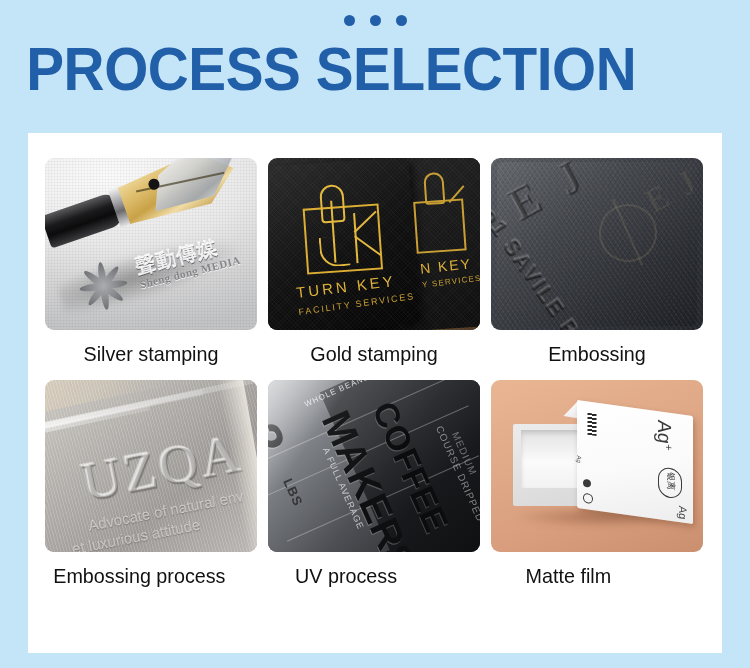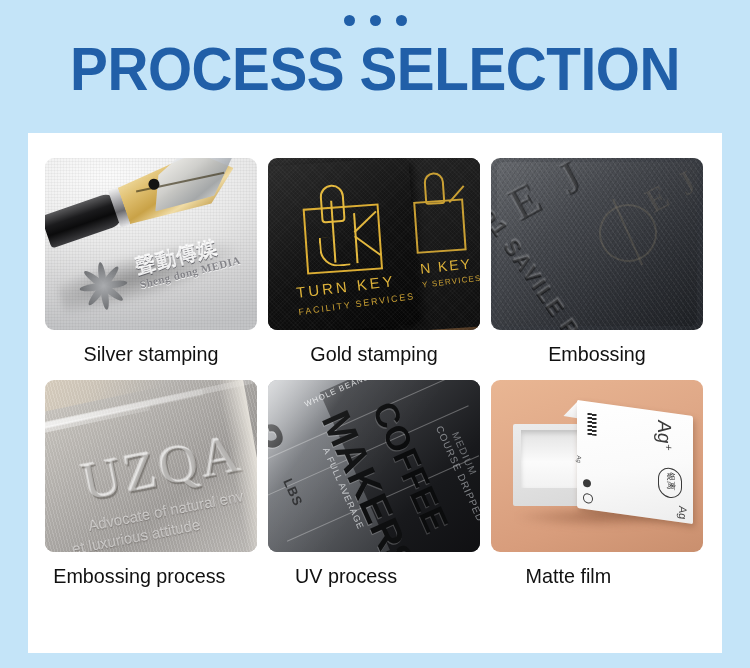--- a/index.html
+++ b/index.html
@@ -13,21 +13,20 @@
   body {
     background: #c4e4f8;
     font-family: "Liberation Sans", sans-serif;
     position: relative;
   }
 
   
   .header {
     width: 750px;
     padding-top: 13px;
-    text-align: center;
   }
 
   .dots {
     display: flex;
     justify-content: center;
     align-items: center;
     gap: 15px;
     height: 14px;
   }
 

